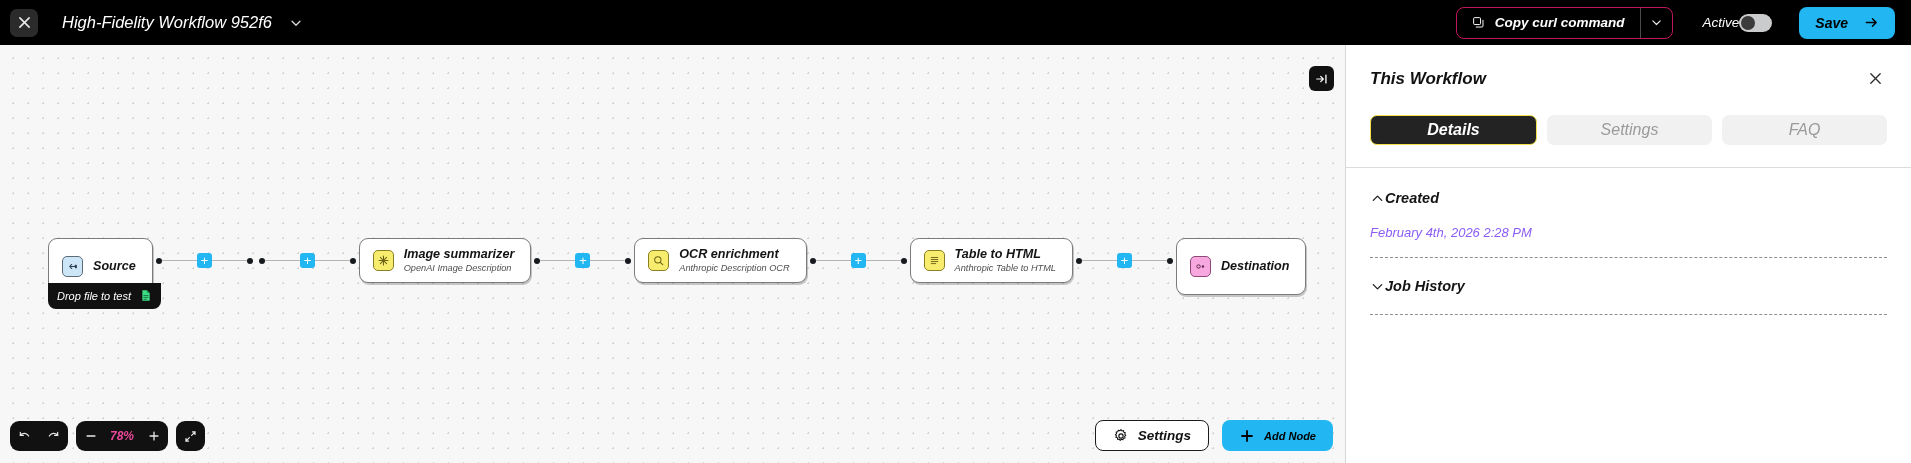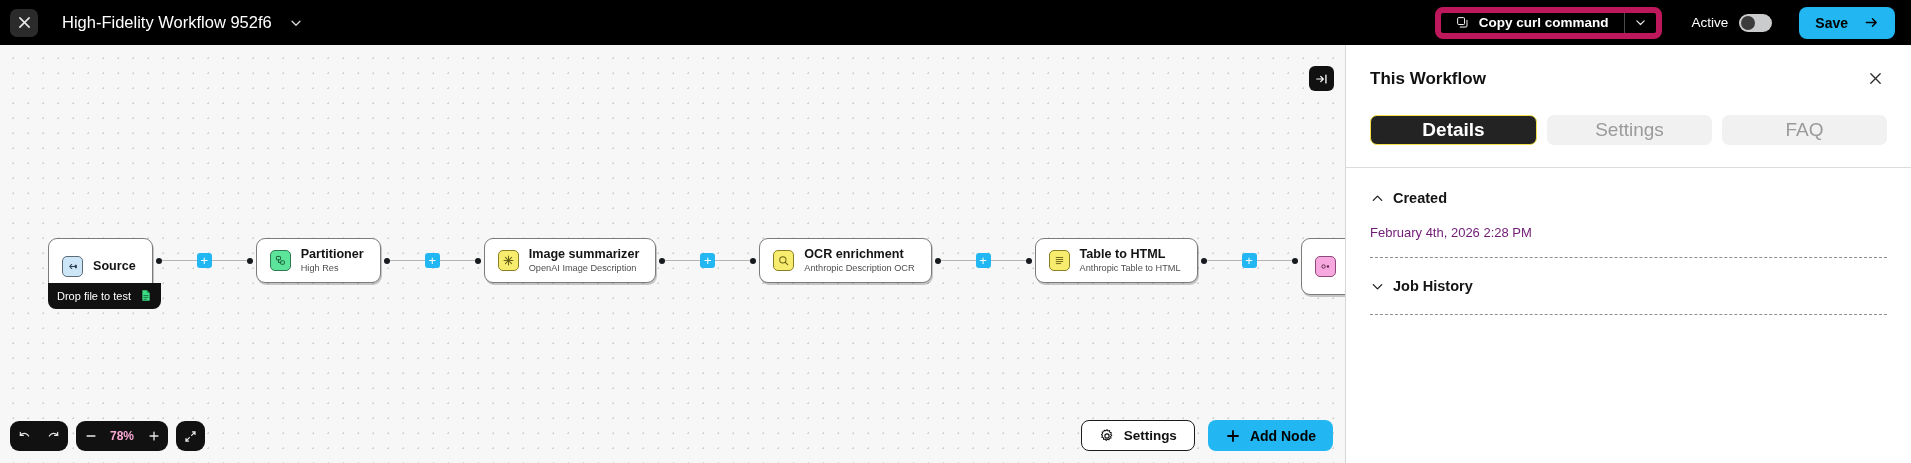--- a/index.html
+++ b/index.html
@@ -2,21 +2,21 @@
 <html><head>
 <meta charset="utf-8">
 <style>
   * { box-sizing: border-box; margin: 0; padding: 0; }
   html, body {
     width: 1911px; height: 463px;
     font-family: "Liberation Sans", sans-serif;
     background: #ffffff;
     overflow: hidden;
   }
-  #app { position: relative; width: 1911px; height: 463px; display: flex; flex-direction: column; }
+  #app { position: relative; width: 1911px; height: 463px; display: flex; flex-direction: column; font-style: italic; }
 
   
   .topbar {
     height: 45px; min-height: 45px;
     background: #000000;
     display: flex; align-items: center;
     padding: 0 16px 0 10px;
     position: relative; z-index: 50;
   }
   .close-btn {
@@ -30,32 +30,32 @@
     margin-left: 24px; white-space: nowrap;
   }
   .title-caret {
     margin-left: 17px; color: #d8d8d8; display: flex; align-items: center; cursor: pointer;
   }
   .topbar-right {
     margin-left: auto; display: flex; align-items: center; gap: 0;
   }
   .curl-group {
     display: flex; align-items: stretch;
-    border: 6px solid #be185d; border-radius: 8px; overflow: hidden; height: 32px;
+    border: 1px solid #be185d; border-radius: 8px; overflow: hidden; height: 32px;
   }
   .curl-btn {
     display: flex; align-items: center; gap: 10px;
     padding: 0 15px; color: #ffffff; font-size: 13.5px; font-weight: 600;
     background: transparent; cursor: pointer; white-space: nowrap;
   }
   .curl-caret {
     width: 32px; display: flex; align-items: center; justify-content: center;
     border-left: 1px solid #4a4a4a; color: #e4e4e4; cursor: pointer;
   }
-  .active-wrap { display: flex; align-items: center; gap: 11px; margin-left: 30px; }
+  .active-wrap { display: flex; align-items: center; margin-left: 30px; }
   .active-label { color: #ffffff; font-size: 13.5px; }
   .toggle {
     width: 33px; height: 18px; border-radius: 9px; background: #c9cbcd;
     position: relative; cursor: pointer; flex: 0 0 auto;
   }
   .toggle .knob {
     position: absolute; top: 2px; left: 2px; width: 14px; height: 14px;
     border-radius: 50%; background: #3c3c3c;
   }
   .save-btn {
@@ -140,64 +140,64 @@
   
   .bl-controls { position: absolute; left: 10px; bottom: 12px; display: flex; gap: 8px; z-index: 7; }
   .pill {
     background: #111111; border-radius: 9px; height: 30px;
     display: flex; align-items: center; color: #ffffff;
   }
   .pill .seg {
     width: 29px; height: 30px; display: flex; align-items: center; justify-content: center;
     cursor: pointer; color: #e8e8e8;
   }
-  .zoom-val { font-size: 12px; font-weight: 700; color: #f9a8d4; min-width: 34px; text-align: center; }
+  .zoom-val { font-size: 12px; font-weight: 700; color: #ec4899; min-width: 34px; text-align: center; }
 
   
   .br-controls { position: absolute; right: 12px; bottom: 12px; display: flex; gap: 13px; z-index: 7; }
   .settings-btn {
     height: 31px; border-radius: 8px; background: #ffffff; border: 1.2px solid #1b1b1b;
     display: flex; align-items: center; gap: 9px; padding: 0 17px;
     font-size: 13.5px; font-weight: 700; color: #111111; cursor: pointer; white-space: nowrap;
   }
   .addnode-btn {
     height: 31px; border-radius: 8px; background: #22b7f2;
     display: flex; align-items: center; gap: 9px; padding: 0 17px;
-    font-size: 14px; font-weight: 700; color: #000000; cursor: pointer; white-space: nowrap;
+    font-size: 11px; font-weight: 700; color: #000000; cursor: pointer; white-space: nowrap;
   }
 
   
   .panel {
     width: 566px; flex: 0 0 566px;
     background: #ffffff; border-left: 1px solid #d7d7d7;
     display: flex; flex-direction: column;
   }
   .panel-head {
     display: flex; align-items: flex-start; justify-content: space-between;
     padding: 24px 28px 0 24px;
     gap: 31px;
   }
   .panel-title { font-size: 17px; font-weight: 700; color: #111111; }
   .panel-close { color: #2b2b2b; cursor: pointer; line-height: 0; margin-top: 2px; }
   .tabs { display: flex; gap: 10px; padding: 26px 24px 0 24px; }
   .tab {
     flex: 1; height: 30px; border-radius: 7px;
     display: flex; align-items: center; justify-content: center;
-    font-size: 19px; background: #f1f1f1; color: #9a9a9a; cursor: pointer; white-space: nowrap;
+    font-size: 16px; background: #f1f1f1; color: #9a9a9a; cursor: pointer; white-space: nowrap;
   }
   .tab.active {
     background: #232323; color: #ffffff; font-weight: 600;
     border: 1.4px solid #f2e14c;
   }
   .panel-div { height: 1px; background: #dcdcdc; margin-top: 22px; }
   .panel-body { padding: 22px 24px 0 24px; }
-  .sect-head { display: flex; align-items: center; gap: 8px; cursor: pointer; }
+  .sect-head { display: flex; align-items: center; gap: 0; cursor: pointer; }
   .sect-title { font-size: 14.5px; font-weight: 700; color: #141414; }
   .chev { color: #1f1f1f; display: flex; align-items: center; }
-  .sect-value { font-size: 13px; color: #701a75; margin-top: 19px; }
+  .sect-value { font-size: 13px; color: #8b5cf6; margin-top: 19px; }
   .dashed {
     border-bottom: 1.4px dashed #8f8f8f; margin-top: 17px;
   }
   .sect-gap { height: 20px; }
 </style>
 </head>
 <body>
 
 <div id="app">
 
@@ -282,33 +282,20 @@
         </div>
 
         <div class="conn">
           <span class="dot"></span>
           <span class="line a"></span>
           <span class="plus">+</span>
           <span class="line b"></span>
           <span class="dot"></span>
         </div>
 
-        <div class="node two-line">
-          <div class="node-icon" style="background:#5ce49b;border-color:#2f7a52">
-            <svg width="13" height="13" viewBox="0 0 16 16">
-              <rect x="3" y="3" width="5" height="4.2" rx="0.8" stroke="#14522f" stroke-width="1.1" fill="none"></rect>
-              <rect x="8.2" y="8.4" width="4.6" height="4.2" rx="0.8" stroke="#14522f" stroke-width="1.1" fill="none"></rect>
-              <path d="M5.5 7.2 V10.5 H8" stroke="#14522f" stroke-width="1.1" fill="none" stroke-linecap="round"></path>
-            </svg>
-          </div>
-          <div class="node-text">
-            <span class="node-title">Partitioner</span>
-            <span class="node-sub">High Res</span>
-          </div>
-        </div>
 
         <div class="conn">
           <span class="dot"></span>
           <span class="line a"></span>
           <span class="plus">+</span>
           <span class="line b"></span>
           <span class="dot"></span>
         </div>
 
         <div class="node two-line">

